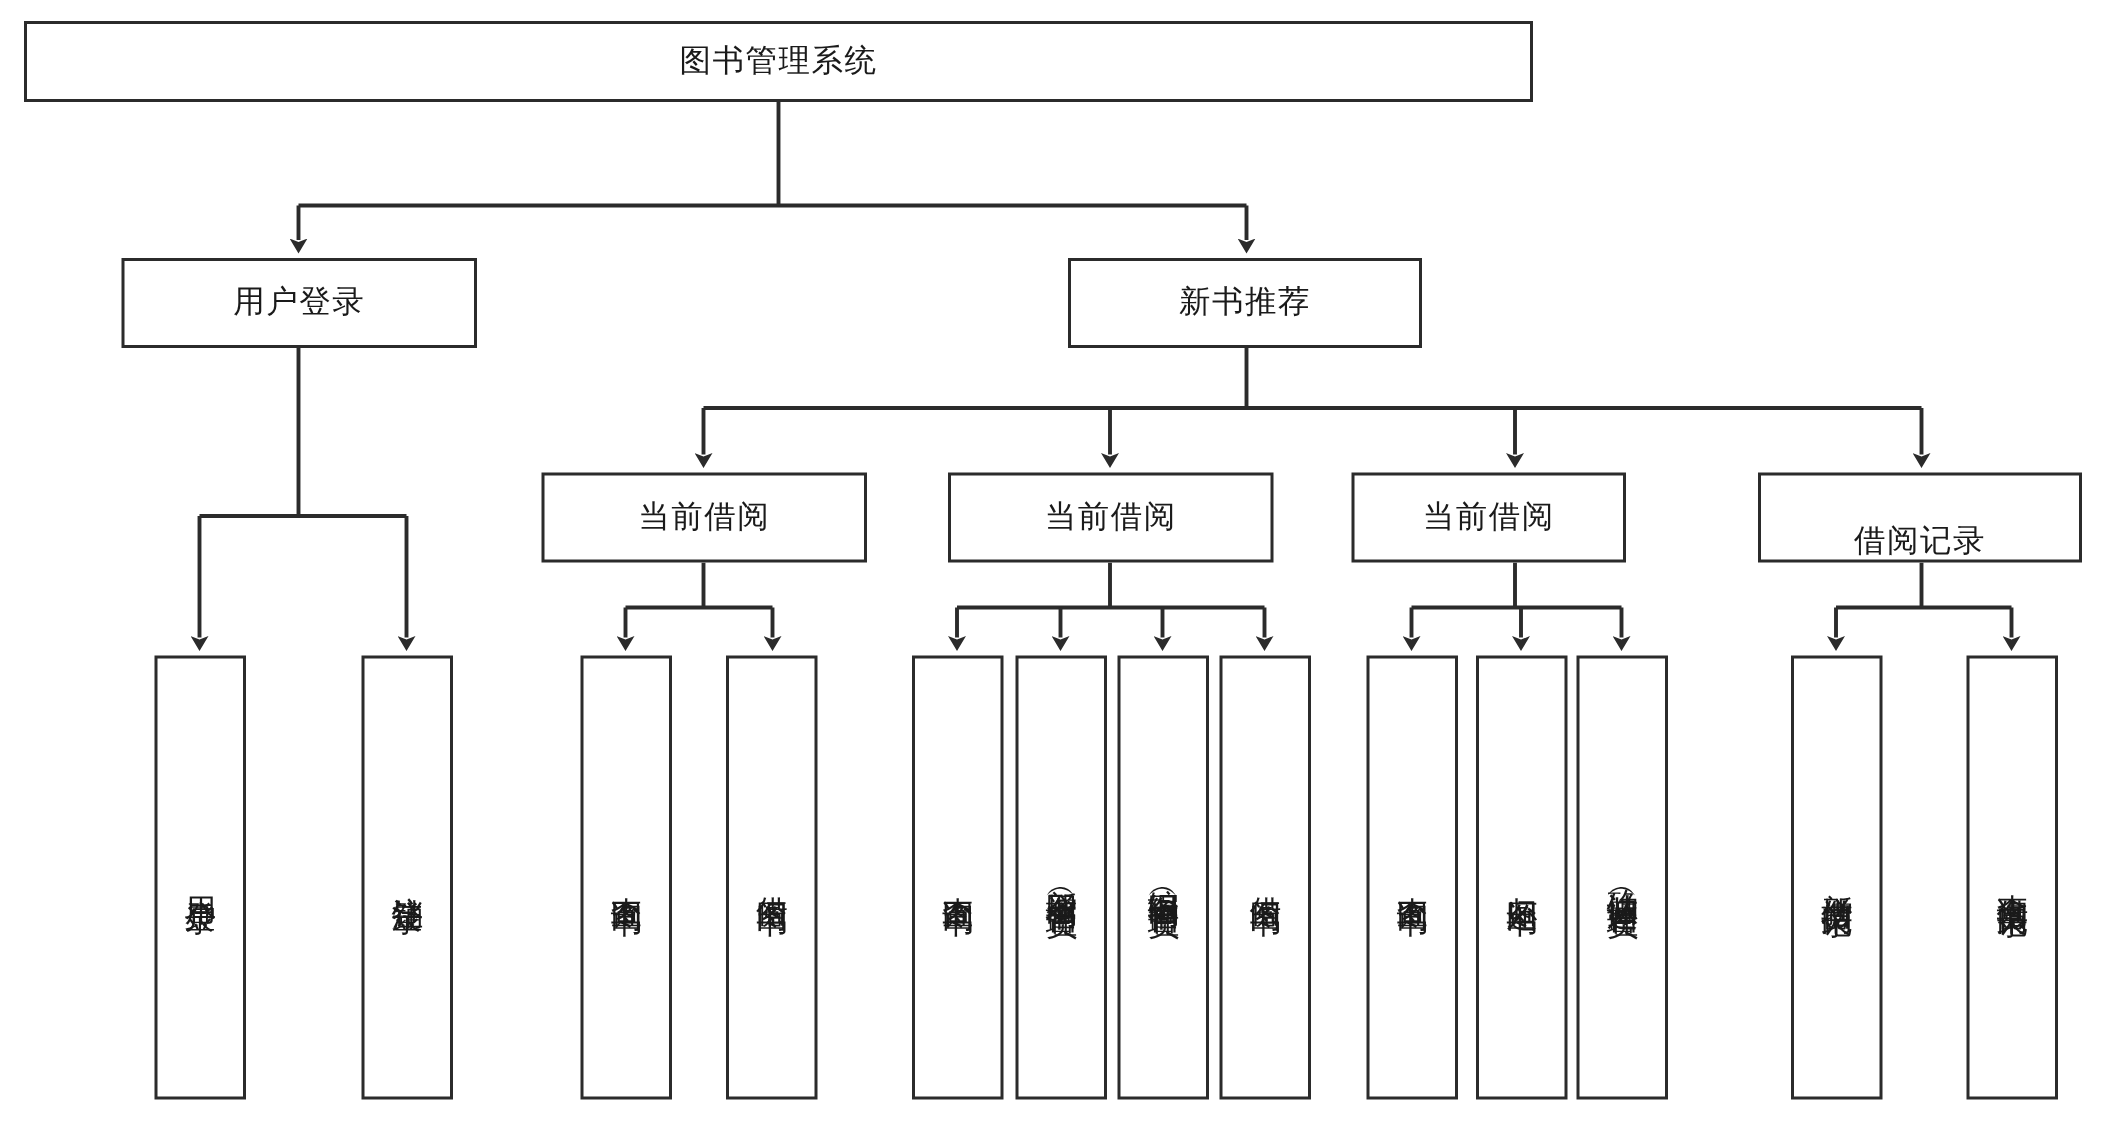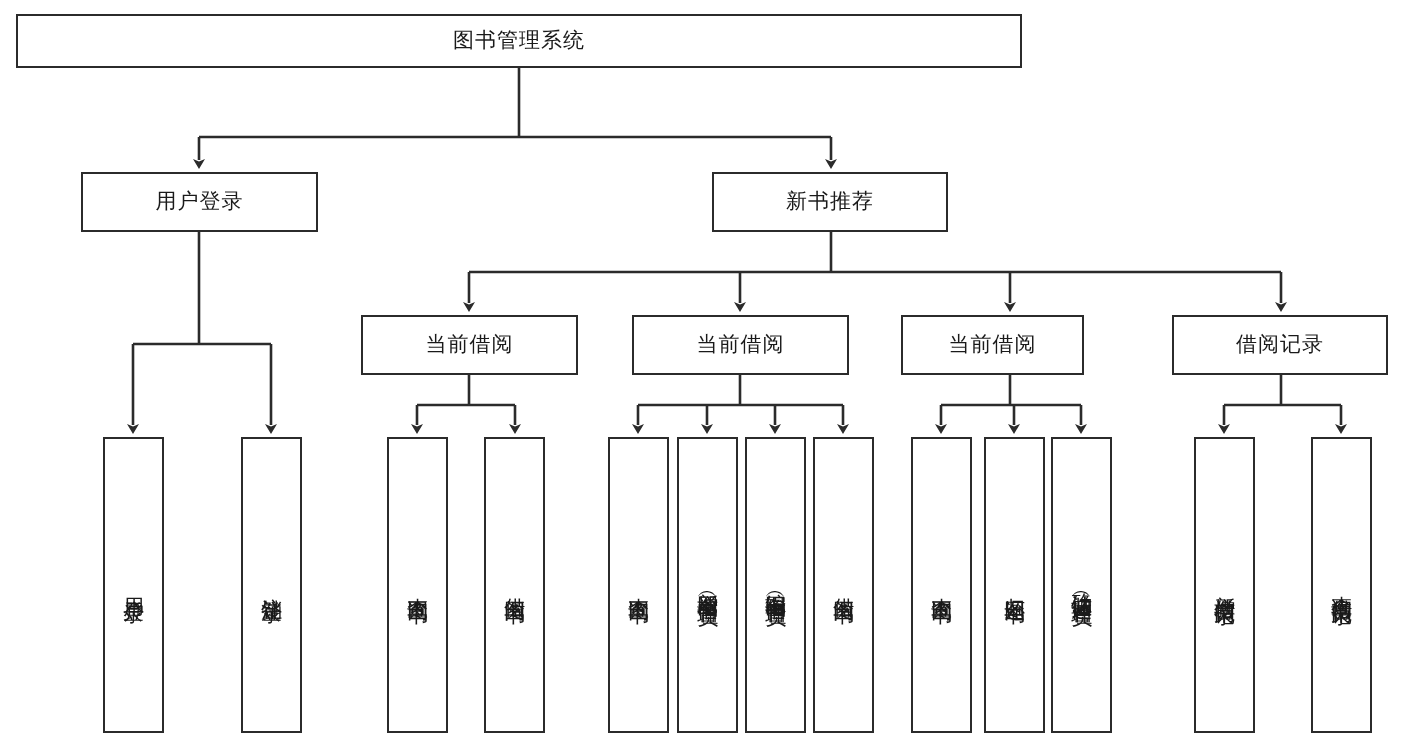--- a/index.html
+++ b/index.html
@@ -134,21 +134,21 @@
 
   <div class="node horiz" style="left:361px; top:315px; width:217px; height:60px;">
     <span>当前借阅</span>
   </div>
   <div class="node horiz" style="left:632px; top:315px; width:217px; height:60px;">
     <span>当前借阅</span>
   </div>
   <div class="node horiz" style="left:901px; top:315px; width:183px; height:60px;">
     <span>当前借阅</span>
   </div>
-  <div class="node horiz" style="left:1172px; top:315px; width:216px; height:60px;">
+  <div class="node horiz" style="left:1172px; top:315px; width:216px; height:60px;align-items:flex-end;">
     <span>借阅记录</span>
   </div>
 
   <div class="node vert" style="left:103px; top:437px; width:61px; height:296px;">
     <span>用户登录</span>
   </div>
   <div class="node vert" style="left:241px; top:437px; width:61px; height:296px;">
     <span>注销登录</span>
   </div>
   <div class="node vert" style="left:387px; top:437px; width:61px; height:296px;">

